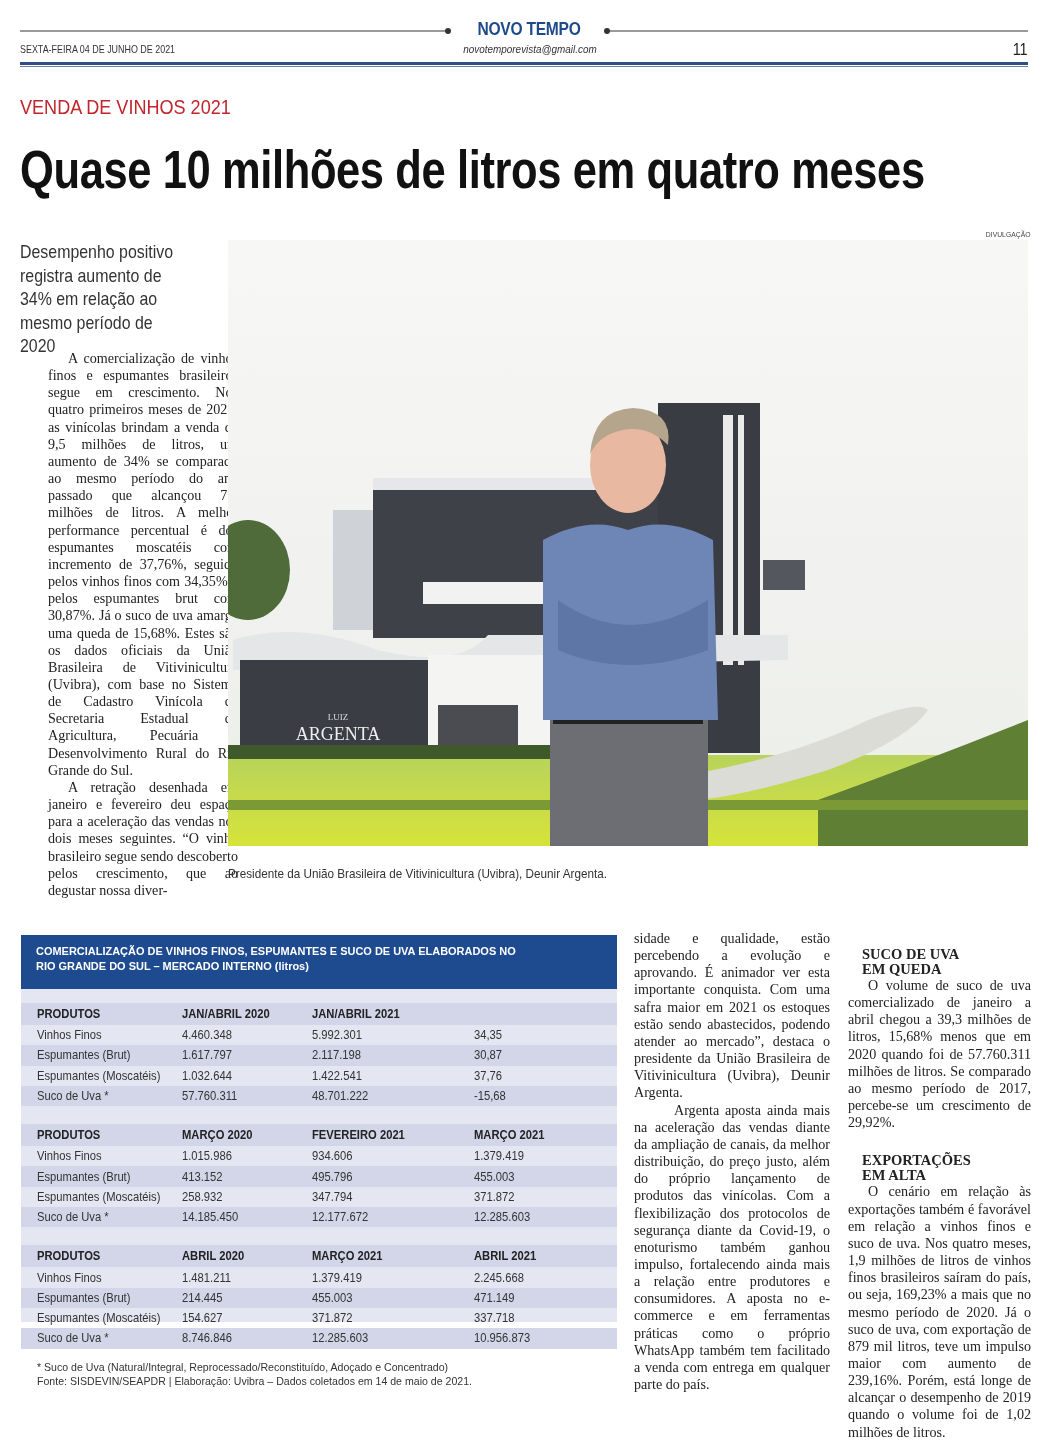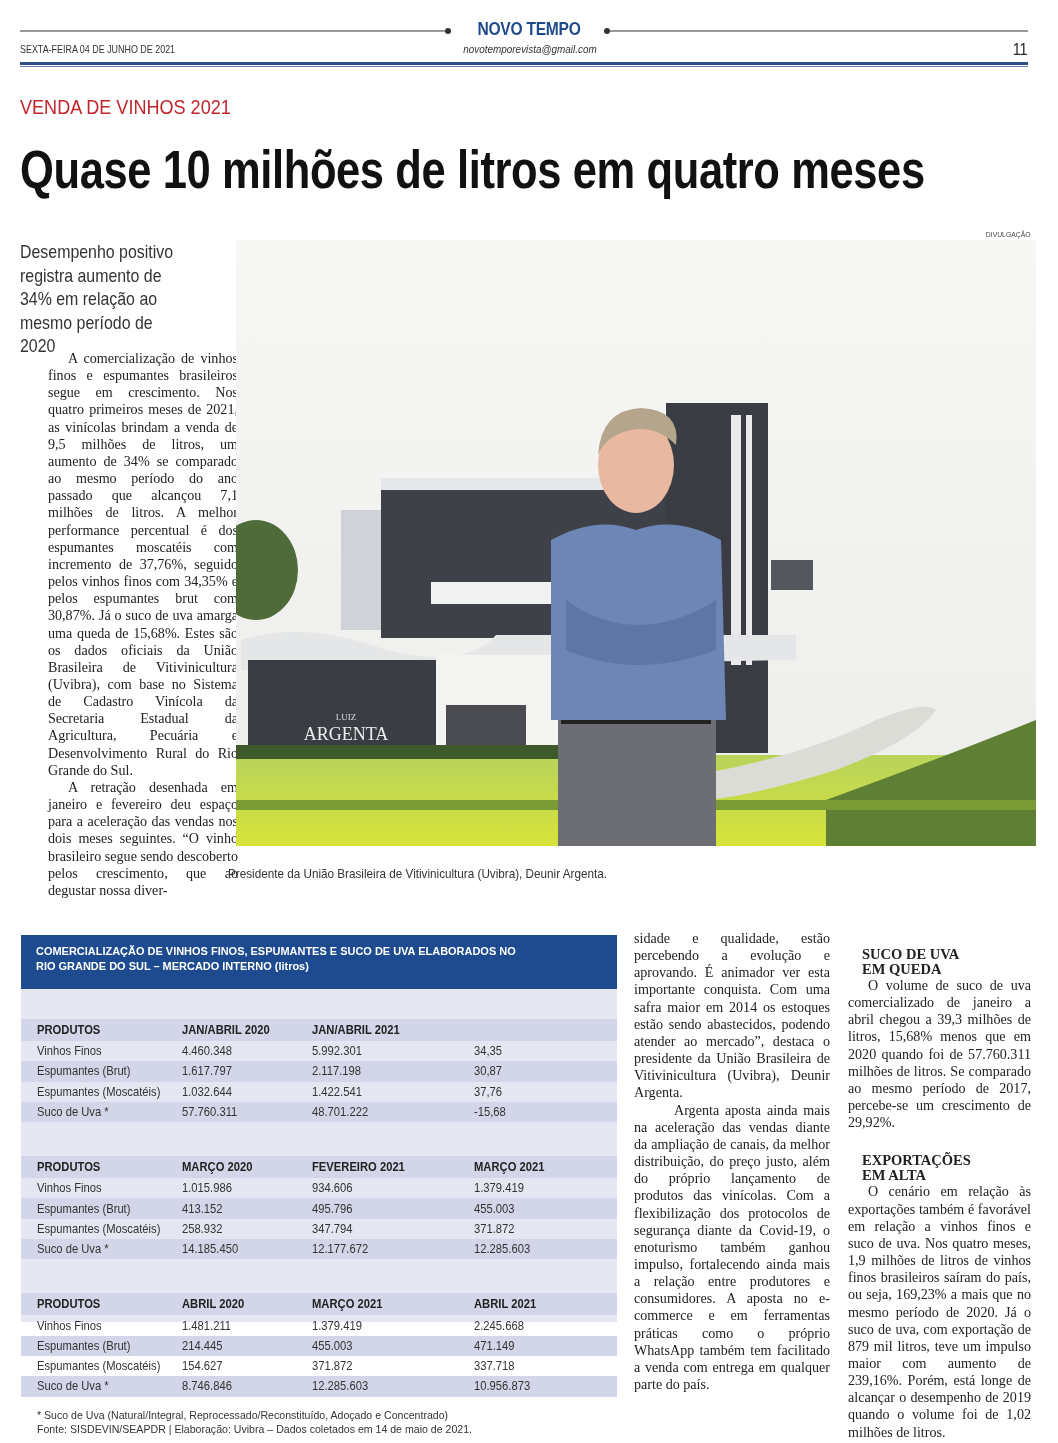--- a/index.html
+++ b/index.html
@@ -34,31 +34,31 @@
   
   .body-col { position: absolute; font-family: "Liberation Serif", serif; font-size: 14.1px; line-height: 17.15px; color: #222; text-align: justify; hyphens: manual; }
   .body-col p { text-indent: 20px; }
   .col1 { top: 350px; left: 12px; width: 190px; margin-left: 36px; }
   .col2 { top: 930px; left: 634px; width: 196px; }
   .col3 { top: 947px; left: 848px; width: 183px; }
   .col3 h3 { font-family: "Liberation Serif", serif; font-size: 14.5px; line-height: 15px; font-weight: bold; color: #222; text-transform: uppercase; padding-left: 14px; }
   .col3 h3.second { margin-top: 22px; }
 
   
-  .photo { position: absolute; top: 240px; left: 236px; width: 800px; height: 606px; overflow: hidden; background: #f4f4f2; }
+  .photo { position: absolute; top: 240px; left: 228px; width: 800px; height: 606px; overflow: hidden; background: #f4f4f2; }
   .caption { position: absolute; top: 866px; left: 228px; font-size: 13px; color: #333; transform: scaleX(0.9); transform-origin: left; white-space: nowrap; }
 
   
   .tbl { position: absolute; top: 935px; left: 21px; width: 596px; height: 387px; background: #e4e6f2; }
   .tbl-title { background: #1e4b8f; color: #fff; font-weight: bold; font-size: 11.8px; line-height: 15px; padding: 9px 15px 9px 15px; height: 54px; transform-origin: left; }
   .tbl-title span { display: block; transform: scaleX(0.93); transform-origin: left; white-space: nowrap; }
   .tbl-block { margin-top: 0; }
   .row { display: flex; height: 20.3px; align-items: center; font-size: 12.2px; color: #333; padding-left: 16px; }
   .row.alt { background: #d3d6e8; }
-  .row.head { background: #d3d6e8; font-weight: bold; color: #222; height: 22px; margin-top: 16px; }
+  .row.head { background: #d3d6e8; font-weight: bold; color: #222; height: 22px; }
   .row .c0 { width: 145px; }
   .row .c1 { width: 130px; }
   .row .c2 { width: 162px; }
   .row .c3 { width: 120px; }
   .row span { transform: scaleX(0.92); transform-origin: left; white-space: nowrap; display: inline-block; }
   .gap { height: 18px; }
   .gap.first { height: 14px; }
   .foot { font-size: 11.5px; line-height: 14.5px; color: #333; padding: 11px 16px 0 16px; }
   .foot div { transform: scaleX(0.92); transform-origin: left; white-space: nowrap; }
 </style>
@@ -243,21 +243,21 @@
         </div>
       </div>
     </div>
   <div class="foot">
     <div>* Suco de Uva (Natural/Integral, Reprocessado/Reconstituído, Adoçado e Concentrado)</div>
     <div>Fonte: SISDEVIN/SEAPDR | Elaboração: Uvibra – Dados coletados em 14 de maio de 2021.</div>
   </div>
 </div>
 
 <div class="body-col col2">
-  <p style="text-indent:0">sidade e qualidade, estão percebendo a evolução e aprovando. É animador ver esta importante conquista. Com uma safra maior em 2014 os estoques estão sendo abastecidos, podendo atender ao mercado”, destaca o presidente da União Brasileira de Vitivinicultura (Uvibra), Deunir Argenta.</p>
+  <p style="text-indent:0">sidade e qualidade, estão percebendo a evolução e aprovando. É animador ver esta importante conquista. Com uma safra maior em 2021 os estoques estão sendo abastecidos, podendo atender ao mercado”, destaca o presidente da União Brasileira de Vitivinicultura (Uvibra), Deunir Argenta.</p>
   <p style="text-indent:40px">Argenta aposta ainda mais na aceleração das vendas diante da ampliação de canais, da melhor distribuição, do preço justo, além do próprio lançamento de produtos das vinícolas. Com a flexibilização dos protocolos de segurança diante da Covid-19, o enoturismo também ganhou impulso, fortalecendo ainda mais a relação entre produtores e consumidores. A aposta no e-commerce e em ferramentas práticas como o próprio WhatsApp também tem facilitado a venda com entrega em qualquer parte do país.</p>
 </div>
 
 <div class="body-col col3">
   <h3>
     <span>SUCO DE UVA</span><br>
     <span>EM QUEDA</span>
   </h3>
   <p>O volume de suco de uva comercializado de janeiro a abril chegou a 39,3 milhões de litros, 15,68% menos que em 2020 quando foi de 57.760.311 milhões de litros. Se comparado ao mesmo período de 2017, percebe-se um crescimento de 29,92%.</p>
   <h3 class="second">

